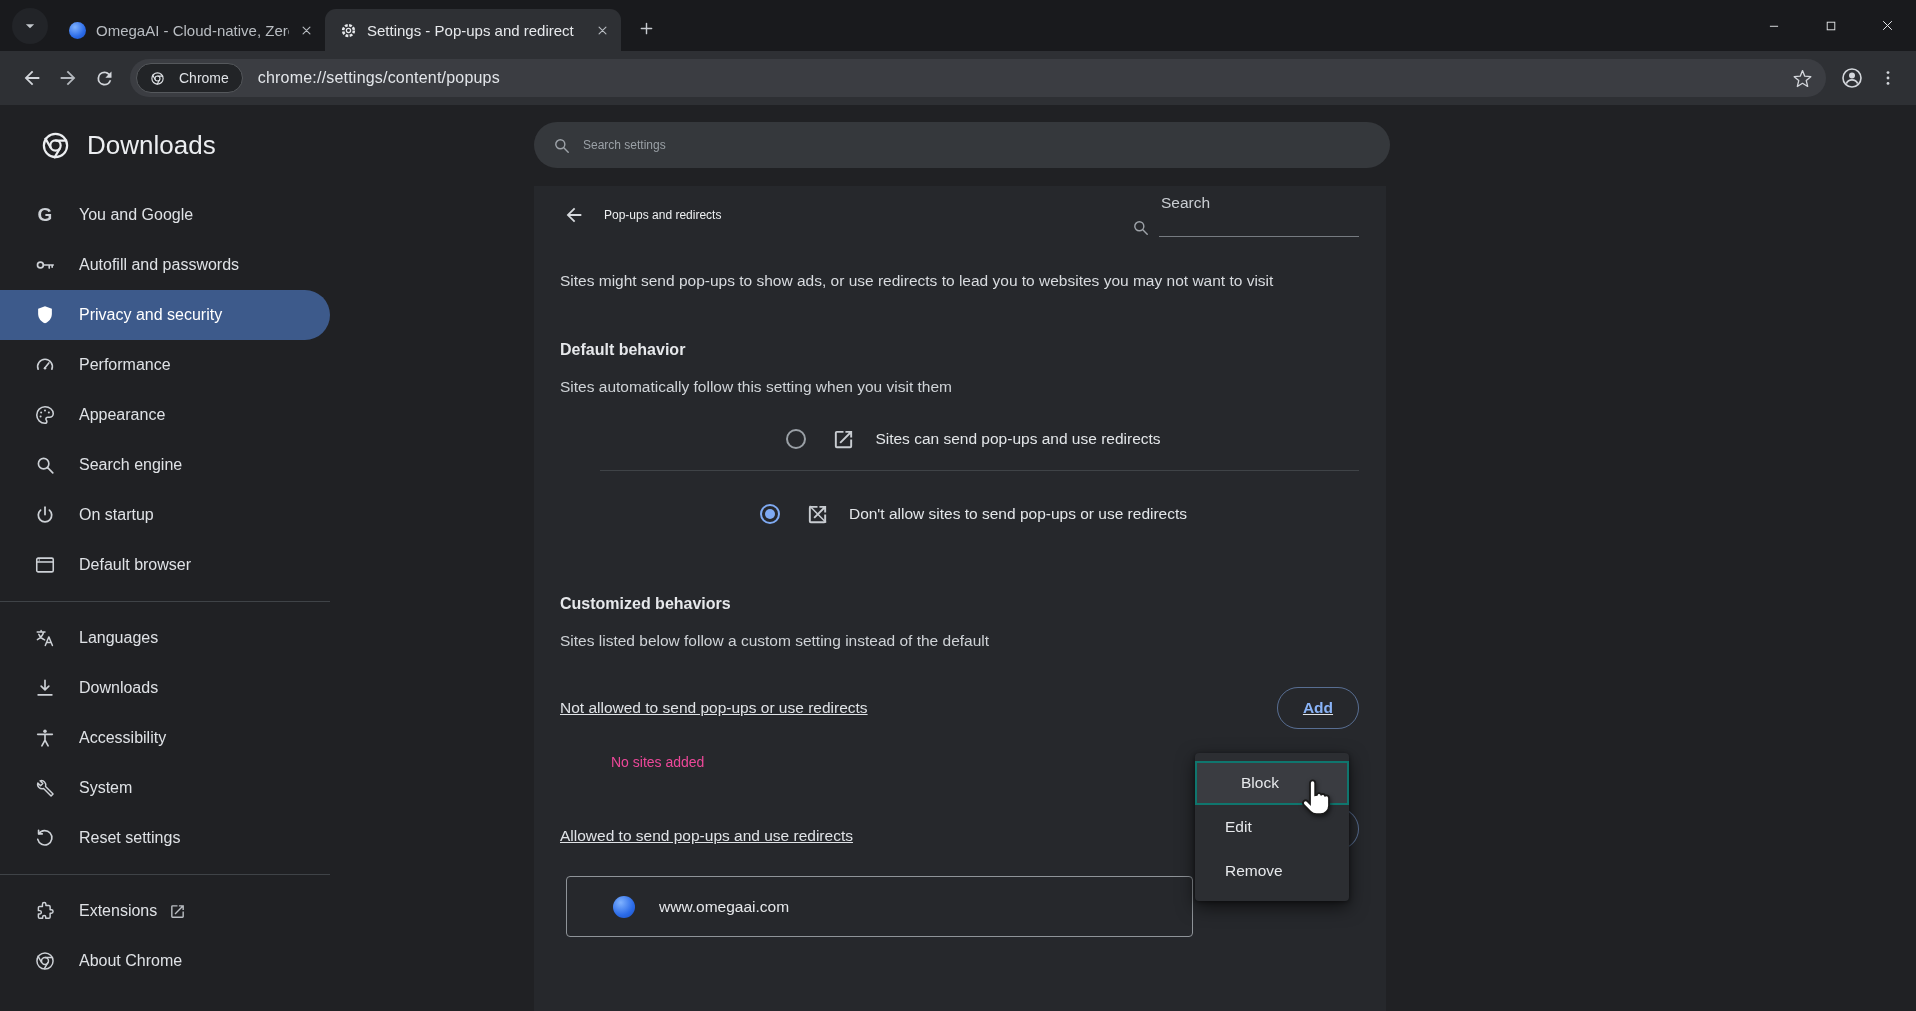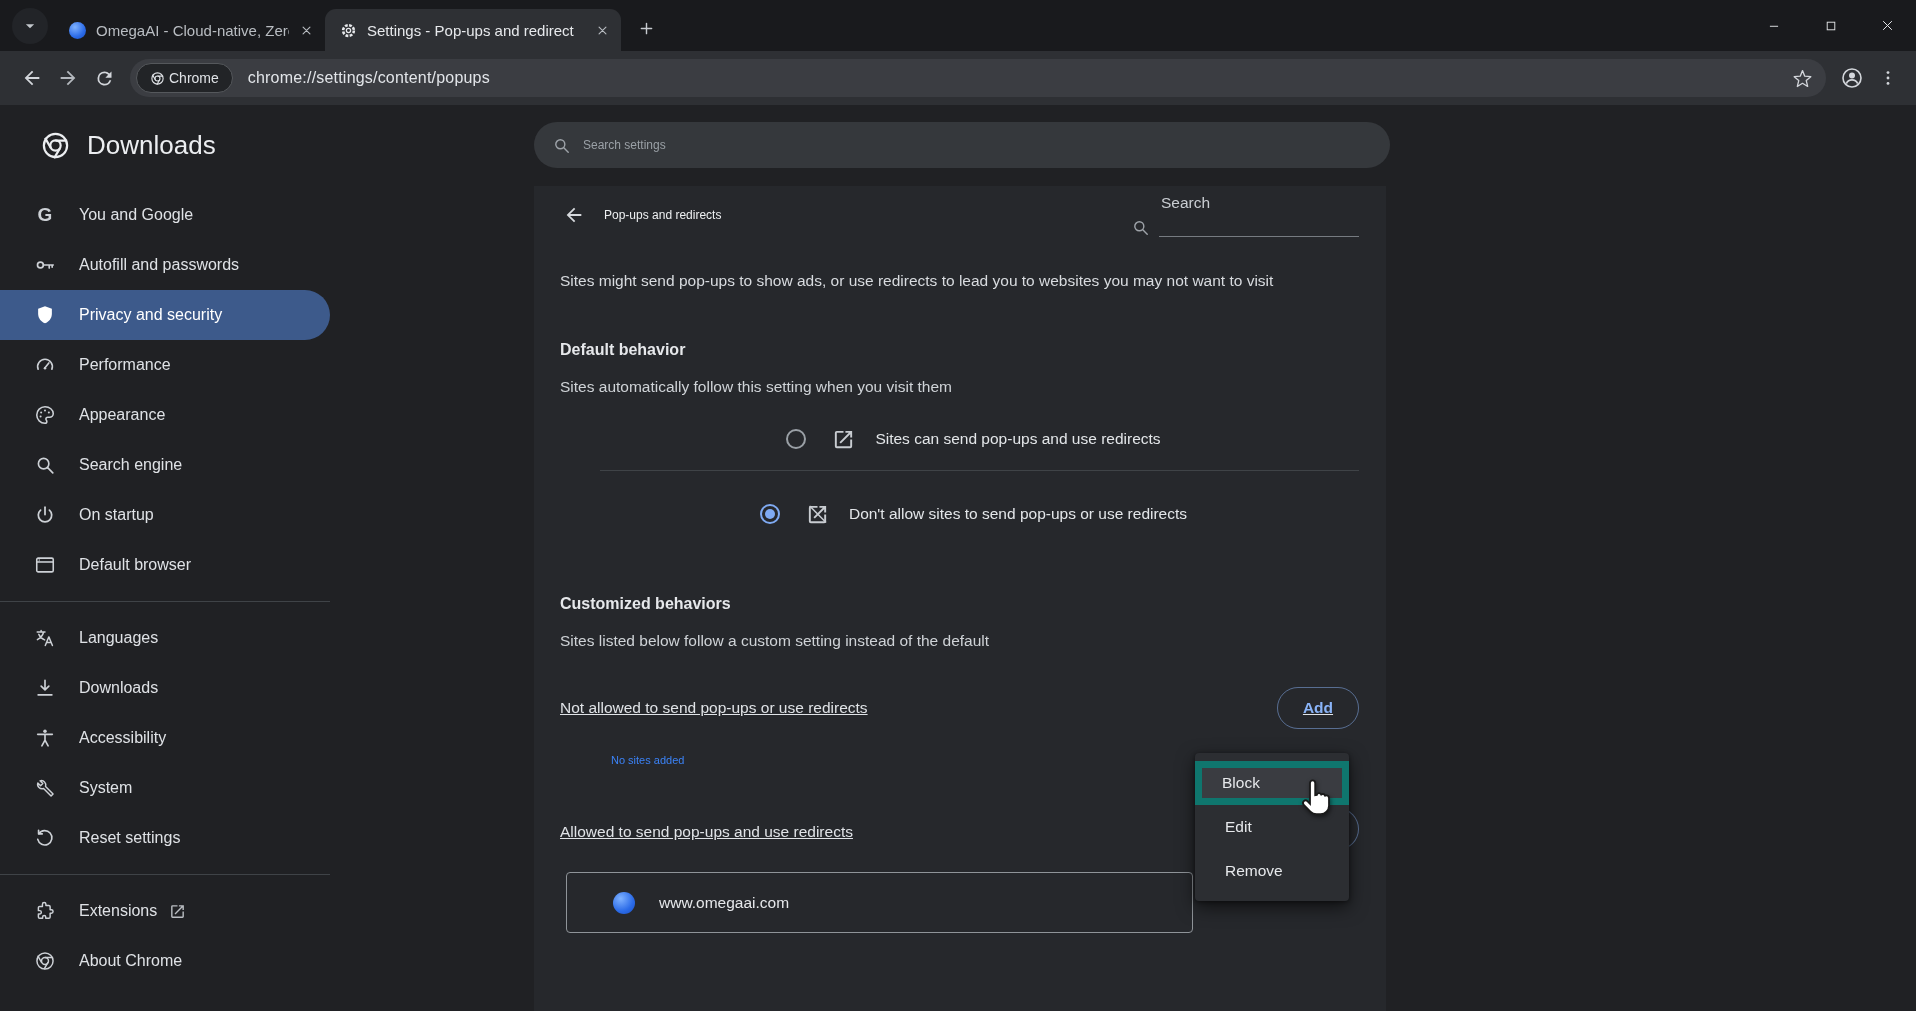--- a/index.html
+++ b/index.html
@@ -25,21 +25,21 @@
   .tab-close { width:22px; height:22px; margin-left:6px; border-radius:50%; display:flex; align-items:center; justify-content:center; color:#b8bcc1; flex:none; }
   .newtab { width:34px; height:34px; margin:0 0 6px 8px; display:flex; align-items:center; justify-content:center; color:#c6cacf; border-radius:50%; }
   .win-controls { position:absolute; right:0; top:0; height:51px; display:flex; }
   .win-btn { width:57px; height:51px; display:flex; align-items:center; justify-content:center; color:#e4e6e9; }
 
   
   .toolbar { height:54px; background:#2e3034; display:flex; align-items:center; padding:0 10px 0 14px; }
   .tb-btn { width:36px; height:36px; border-radius:50%; display:flex; align-items:center; justify-content:center; color:#d3d6db; flex:none; }
   .tb-btn.fwd { color:#b4b8be; }
   .omnibox { flex:1; height:38px; background:#3b3d42; border-radius:19px; display:flex; align-items:center; margin:0 8px; padding:0 6px; min-width:0; }
-  .chip { display:flex; align-items:center; gap:4px; background:#222427; border:1px solid #55585c; height:30px; border-radius:15px; padding:0 13px; font-size:14px; color:#e0e3e7; flex:none; }
+  .chip { display:flex; align-items:center; gap:14px; background:#222427; border:1px solid #55585c; height:30px; border-radius:15px; padding:0 13px; font-size:14px; color:#e0e3e7; flex:none; }
   .chip-icon { color:#dfe2e6; }
   .url { margin-left:15px; color:#e2e5e9; font-size:16px; letter-spacing:.2px; white-space:nowrap; overflow:hidden; }
   .star { margin-left:auto; }
 
   
   .settings-header { height:81px; background:#202124; display:flex; align-items:center; position:relative; }
   .sh-logo { margin-left:40px; color:#eceef1; }
   .sh-title { margin-left:16px; font-size:26px; font-weight:500; color:#eceef1; }
   .sh-search { position:absolute; left:534px; top:17px; width:856px; height:46px; background:#35383c; border-radius:23px; display:flex; align-items:center; padding:0 18px; gap:12px; }
   .sh-search input { background:transparent; border:none; outline:none; color:#e8eaed; font-size:12px; font-family:inherit; width:100%; }
@@ -73,31 +73,31 @@
   .radio { width:20px; height:20px; border:2px solid #9aa0a6; border-radius:50%; position:relative; flex:none; }
   .radio.sel { border-color:#7faaf2; }
   .radio.sel::after { content:""; position:absolute; left:3px; top:3px; width:10px; height:10px; border-radius:50%; background:#7faaf2; }
   .opt-icon { margin-left:26px; color:#c9cdd2; flex:none; }
   .opt-icon svg { width:23px; height:23px; }
   .opt-label { margin-left:20px; font-size:15.5px; color:#e3e6e9; }
   .h-div { border-top:1px solid #3f4347; margin:0 27px 0 66px; }
   .list-row { margin-top:26px; height:64px; display:flex; align-items:center; justify-content:space-between; padding:0 27px 0 26px; font-size:15.5px; color:#e0e3e7;text-decoration:underline; }
   .list-row.allowed { margin-top:34px; }
   .add-btn { width:82px; height:42px; border:1px solid rgba(138,180,248,.5); border-radius:21px; background:transparent; color:#8ab4f8; font-size:15.5px; font-weight:700; font-family:inherit; display:flex; align-items:center; justify-content:center; }
-  .empty-row { margin:14px 0 0 77px; font-size:11px; color:#3b82f6; }
+  .empty-row { margin:14px 0 0 77px; font-size:14px; color:#ec4899; }
   .site-row { margin:8px 0 0 32px; width:627px; height:61px; border:1px solid #8f9499; border-radius:4px; display:flex; align-items:center; padding-left:46px; background:#26282c; }
   .site-favicon { width:22px; height:22px; flex:none; }
   .site-label { margin-left:24px; font-size:15.5px; color:#e6e8eb; }
 
   
   .add-floating { position:absolute; left:1277px; top:808px; z-index:5; background:#26282c; }
   .ctx { position:absolute; left:1195px; top:753px; width:154px; background:#2c2e32; border-radius:4px; padding:8px 0; z-index:10;
          box-shadow:0 6px 18px rgba(0,0,0,.6), 0 1px 4px rgba(0,0,0,.45); }
   .ctx-item { height:44px; display:flex; align-items:center; padding-left:30px; font-size:15.5px; color:#e7e9ec; }
-  .ctx-item.focused { border:7px solid #0f766e; background:#3a3c41; padding-left:20px; }
+  .ctx-item.focused { border:2px solid #0f766e; background:#3a3c41; padding-left:44px; }
   .cursor { position:absolute; left:1300px; top:778px; z-index:30; filter:drop-shadow(1px 2px 2px rgba(0,0,0,.5)); }
 </style>
 </head>
 <body>
 
 <div class="tabstrip">
   <div class="tab-search">
     <span>
         <svg width="18" height="18" viewBox="0 0 24 24" fill="currentColor">
           <path d="M6.5 9.5l5.5 5.5 5.5-5.5z"></path>

